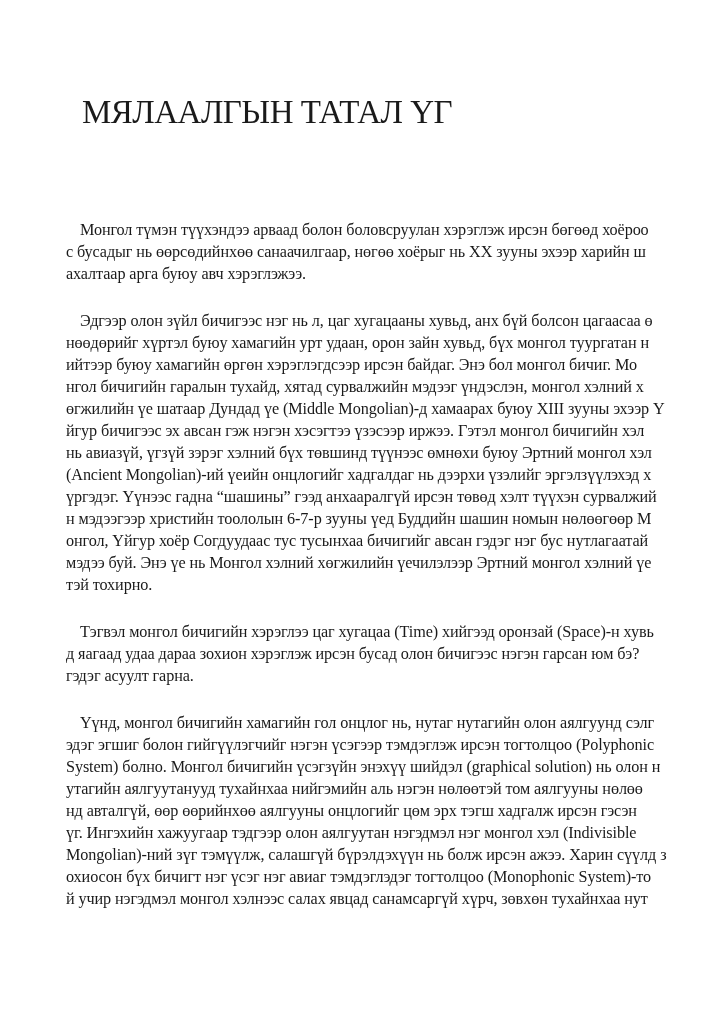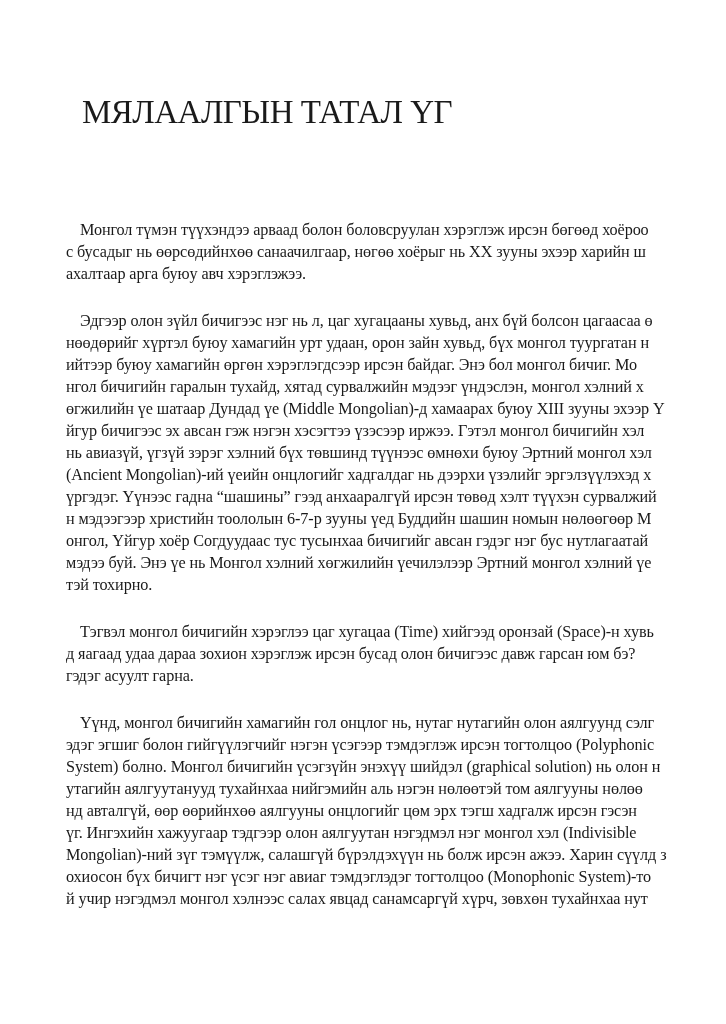--- a/index.html
+++ b/index.html
@@ -59,21 +59,21 @@
 өгжилийн үе шатаар Дундад үе (Middle Mongolian)-д хамаарах буюу XIII зууны эхээр Ү
 йгур бичигээс эх авсан гэж нэгэн хэсэгтээ үзэсээр иржээ. Гэтэл монгол бичигийн хэл
 нь авиазүй, үгзүй зэрэг хэлний бүх төвшинд түүнээс өмнөхи буюу Эртний монгол хэл
 (Ancient Mongolian)-ий үеийн онцлогийг хадгалдаг нь дээрхи үзэлийг эргэлзүүлэхэд х
 үргэдэг. Үүнээс гадна “шашины” гээд анхааралгүй ирсэн төвөд хэлт түүхэн сурвалжий
 н мэдээгээр христийн тоололын 6-7-р зууны үед Буддийн шашин номын нөлөөгөөр М
 онгол, Үйгур хоёр Согдуудаас тус тусынхаа бичигийг авсан гэдэг нэг бус нутлагаатай
 мэдээ буй. Энэ үе нь Монгол хэлний хөгжилийн үечилэлээр Эртний монгол хэлний үе
 тэй тохирно.</p>
     <p class="doc-paragraph">Тэгвэл монгол бичигийн хэрэглээ цаг хугацаа (Time) хийгээд оронзай (Space)-н хувь
-д яагаад удаа дараа зохион хэрэглэж ирсэн бусад олон бичигээс давж гарсан юм бэ?
+д яагаад удаа дараа зохион хэрэглэж ирсэн бусад олон бичигээс нэгэн гарсан юм бэ?
 гэдэг асуулт гарна.</p>
     <p class="doc-paragraph">Үүнд, монгол бичигийн хамагийн гол онцлог нь, нутаг нутагийн олон аялгуунд сэлг
 эдэг эгшиг болон гийгүүлэгчийг нэгэн үсэгээр тэмдэглэж ирсэн тогтолцоо (Polyphonic
 System) болно. Монгол бичигийн үсэгзүйн энэхүү шийдэл (graphical solution) нь олон н
 утагийн аялгуутанууд тухайнхаа нийгэмийн аль нэгэн нөлөөтэй том аялгууны нөлөө
 нд авталгүй, өөр өөрийнхөө аялгууны онцлогийг цөм эрх тэгш хадгалж ирсэн гэсэн
 үг. Ингэхийн хажуугаар тэдгээр олон аялгуутан нэгэдмэл нэг монгол хэл (Indivisible
 Mongolian)-ний зүг тэмүүлж, салашгүй бүрэлдэхүүн нь болж ирсэн ажээ. Харин сүүлд з
 охиосон бүх бичигт нэг үсэг нэг авиаг тэмдэглэдэг тогтолцоо (Monophonic System)-то
 й учир нэгэдмэл монгол хэлнээс салах явцад санамсаргүй хүрч, зөвхөн тухайнхаа нут</p>

